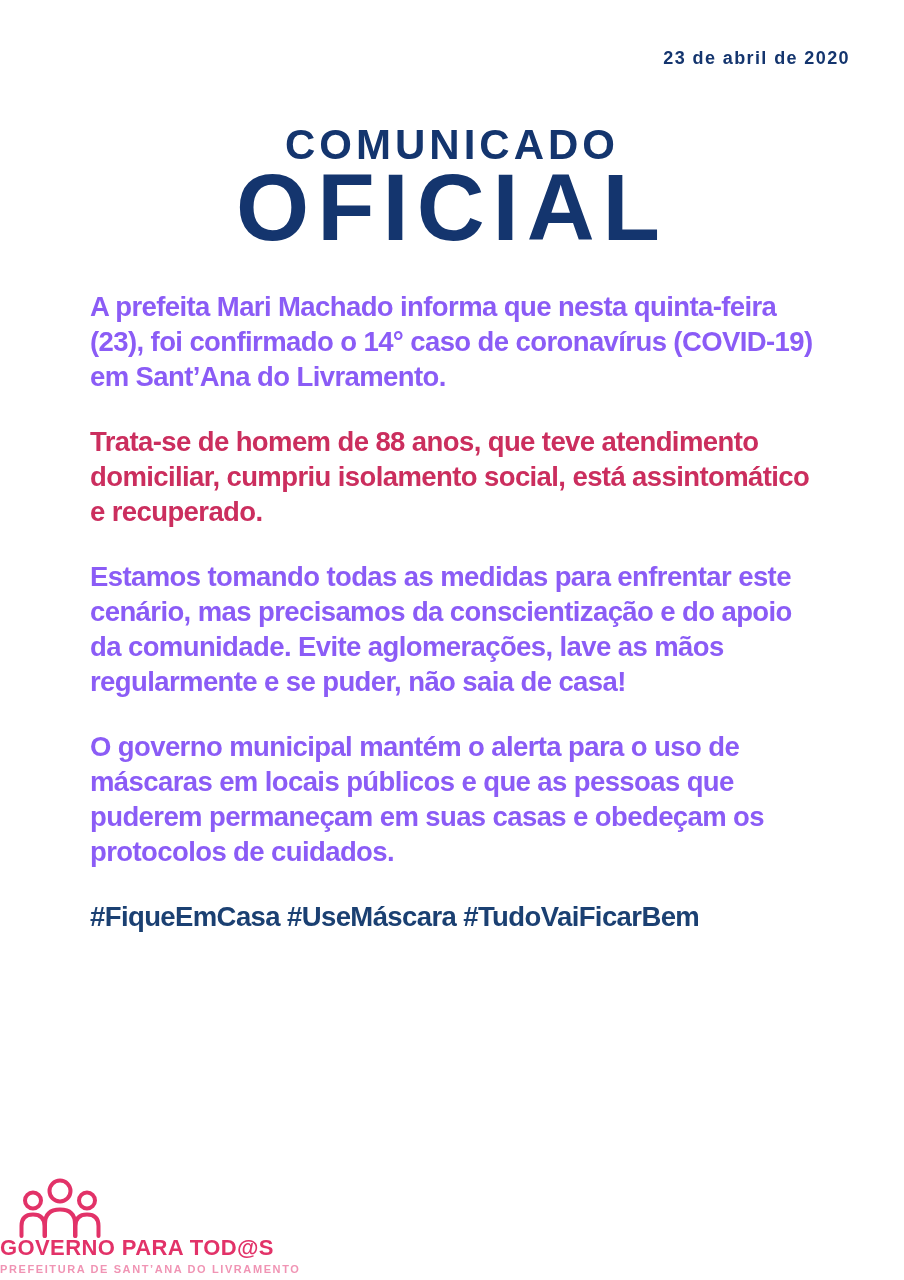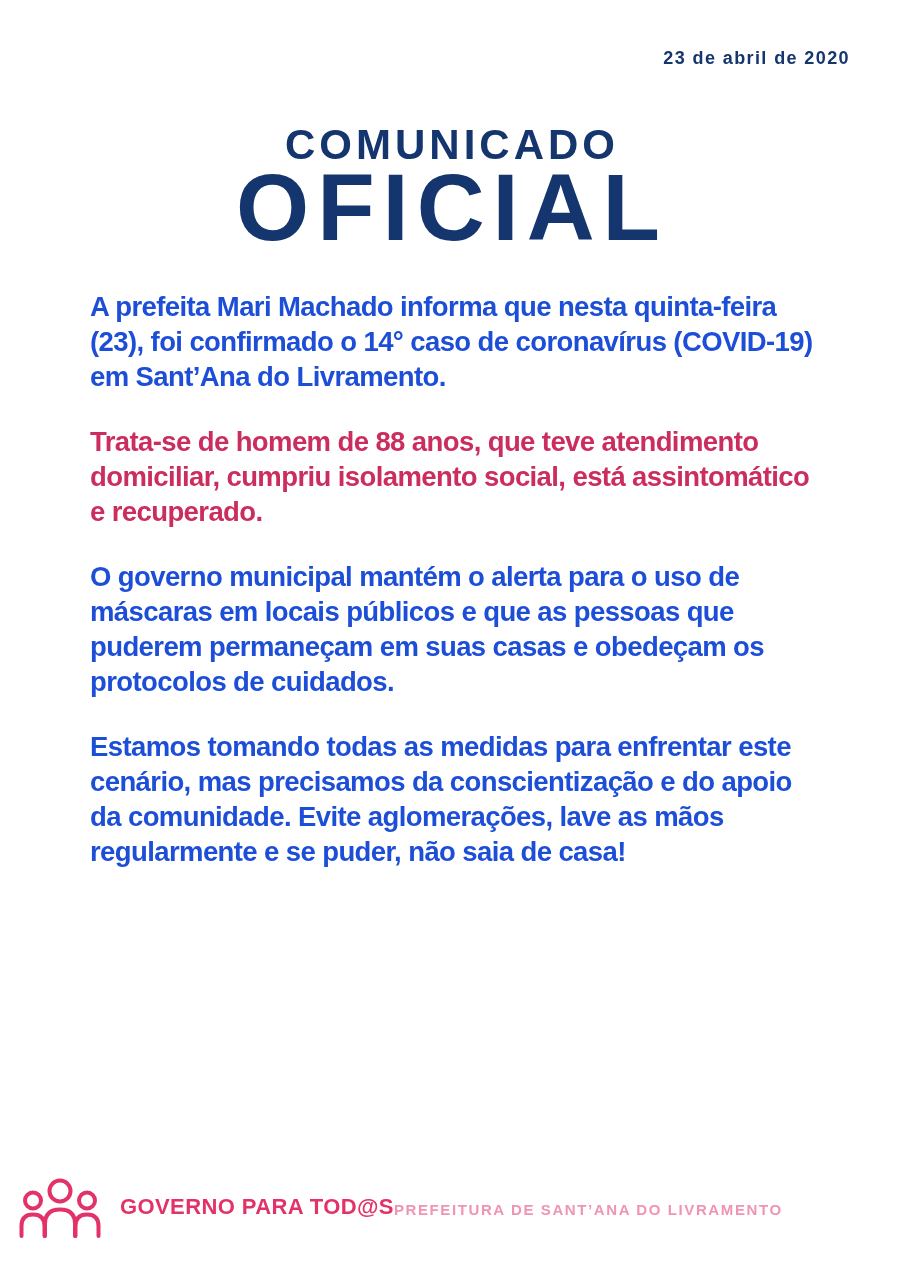--- a/index.html
+++ b/index.html
@@ -50,57 +50,56 @@
     top: 289px;
     left: 90px;
     width: 760px;
   }
   .para {
     margin: 0 0 30px 0;
     font-size: 27.5px;
     line-height: 35px;
     font-weight: 700;
     letter-spacing: -0.6px;
-    color: #1d4ed8;
+    color: #8b5cf6;
     white-space: pre;
   }
   .para.alert {
     color: #cb2e5e;
   }
   .hashtags {
     margin: 0;
     font-size: 27.5px;
     line-height: 35px;
     font-weight: 700;
     letter-spacing: -0.6px;
     color: #1b4072;
     white-space: pre;
   }
   .footer {
     position: absolute;
     top: 1178px;
     left: 0;
     width: 100%;
     display: flex;
-    flex-direction: row;
-    align-items: center;
+    flex-direction: column;
   }
   .people-icon svg {
     display: block;
   }
   .logo-title {
     margin-top: -3px;
     font-size: 22px;
     font-weight: 700;
     letter-spacing: 0.4px;
     color: #e23268;
   }
   .logo-subtitle {
     margin-top: 2px;
-    font-size: 15px;
+    font-size: 11px;
     font-weight: 700;
     letter-spacing: 1.6px;
     color: #f094b4;
   }
 </style>
 </head>
 <body>
 
 <div class="page">
 
@@ -111,28 +110,29 @@
     <div class="title-line-2">OFICIAL</div>
   </div>
 
   <div class="content">
     <p class="para">A prefeita Mari Machado informa que nesta quinta-feira
 (23), foi confirmado o 14° caso de coronavírus (COVID-19)
 em Sant’Ana do Livramento.</p>
     <p class="para alert">Trata-se de homem de 88 anos, que teve atendimento
 domiciliar, cumpriu isolamento social, está assintomático
 e recuperado.</p>
+    <p class="para">Estamos tomando todas as medidas para enfrentar este
+cenário, mas precisamos da conscientização e do apoio
+da comunidade. Evite aglomerações, lave as mãos
+regularmente e se puder, não saia de casa!</p>
     <p class="para">O governo municipal mantém o alerta para o uso de
 máscaras em locais públicos e que as pessoas que
 puderem permaneçam em suas casas e obedeçam os
 protocolos de cuidados.</p>
-    <p class="para">Estamos tomando todas as medidas para enfrentar este
-cenário, mas precisamos da conscientização e do apoio
-da comunidade. Evite aglomerações, lave as mãos
-regularmente e se puder, não saia de casa!</p>
+    <p class="hashtags">#FiqueEmCasa #UseMáscara #TudoVaiFicarBem</p>
   </div>
 
   <div class="footer">
     <span class="people-icon">
       <svg width="120" height="60" viewBox="0 0 120 60" fill="none" xmlns="http://www.w3.org/2000/svg">
         <g stroke="#e23268" stroke-width="4" stroke-linecap="round" stroke-linejoin="round" fill="none">
 
           <circle cx="33" cy="22.5" r="8"></circle>
           <path d="M21.5 58 L21.5 48 Q21.5 36.5 33 36.5 Q44.5 36.5 44.5 48 L44.5 58"></path>
 

